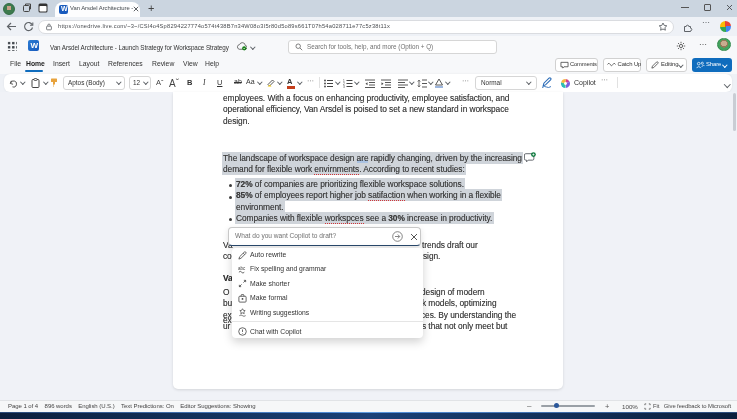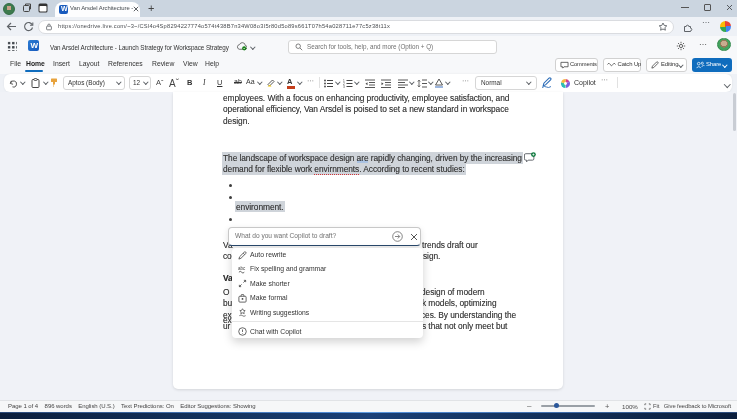--- a/index.html
+++ b/index.html
@@ -267,21 +267,24 @@
 <div id="doc" class="abs" style="left:0;top:0;width:737px;height:419px;font-size:8.4px;color:#3d3d3d;">
 
   <div class="abs dl" style="left:223px;top:104px;">operational efficiency, Van Arsdel is poised to set a new standard in workspace</div>
   <div class="abs dl" style="left:223px;top:92.5px;">employees. With a focus on enhancing productivity, employee satisfaction, and</div>
   <div class="abs dl" style="left:223px;top:115.5px;">design.</div>
 
 
   <div class="abs dl hl" style="left:223px;top:152px;">The landscape of workspace design <span class="gr">are</span> rapidly changing, driven by the increasing</div>
   <div class="abs dl hl" style="left:223px;top:163.5px;">demand for flexible work <span class="sp">envirnments</span>. According to recent studies:</div>
 
+  <div class="abs dl" style="left:236px;top:178px;"><span class="hl"><b>72%</b> of companies are prioritizing flexible workspace solutions.</span></div>
+  <div class="abs dl" style="left:236px;top:189.5px;"><span class="hl"><b>85%</b> of employees report higher job <span class="sp">satifaction</span> when working in a flexible</span></div>
   <div class="abs dl" style="left:236px;top:201px;"><span class="hl">environment.</span></div>
+  <div class="abs dl" style="left:236px;top:212.5px;"><span class="hl">Companies with flexible <span class="sp">workspces</span> see a <b>30%</b> increase in productivity.</span></div>
   <div class="abs" style="left:228.7px;top:184px;width:3.2px;height:3.2px;border-radius:50%;background:#3d3d3d;"></div>
   <div class="abs" style="left:228.7px;top:195.6px;width:3.2px;height:3.2px;border-radius:50%;background:#3d3d3d;"></div>
   <div class="abs" style="left:228.7px;top:218.1px;width:3.2px;height:3.2px;border-radius:50%;background:#3d3d3d;"></div>
 
   <svg class="abs" style="left:524px;top:151.5px;" width="12" height="12" viewBox="0 0 14 14">
       <path d="M2 2 h8 a1.5 1.5 0 0 1 1.5 1.5 v4.5 a1.5 1.5 0 0 1-1.5 1.5 h-5.2 L3 11.5 v-2 H2 A1.5 1.5 0 0 1 .5 8 V3.5 A1.5 1.5 0 0 1 2 2z" fill="#fff" stroke="#5f6368" stroke-width="1.1"></path>
       <circle cx="11" cy="3" r="2.8" fill="#0f7b3f"></circle>
       <path d="M11 1.7 v2.6 M9.7 3 h2.6" stroke="#fff" stroke-width="0.8"></path>
     </svg>
 

